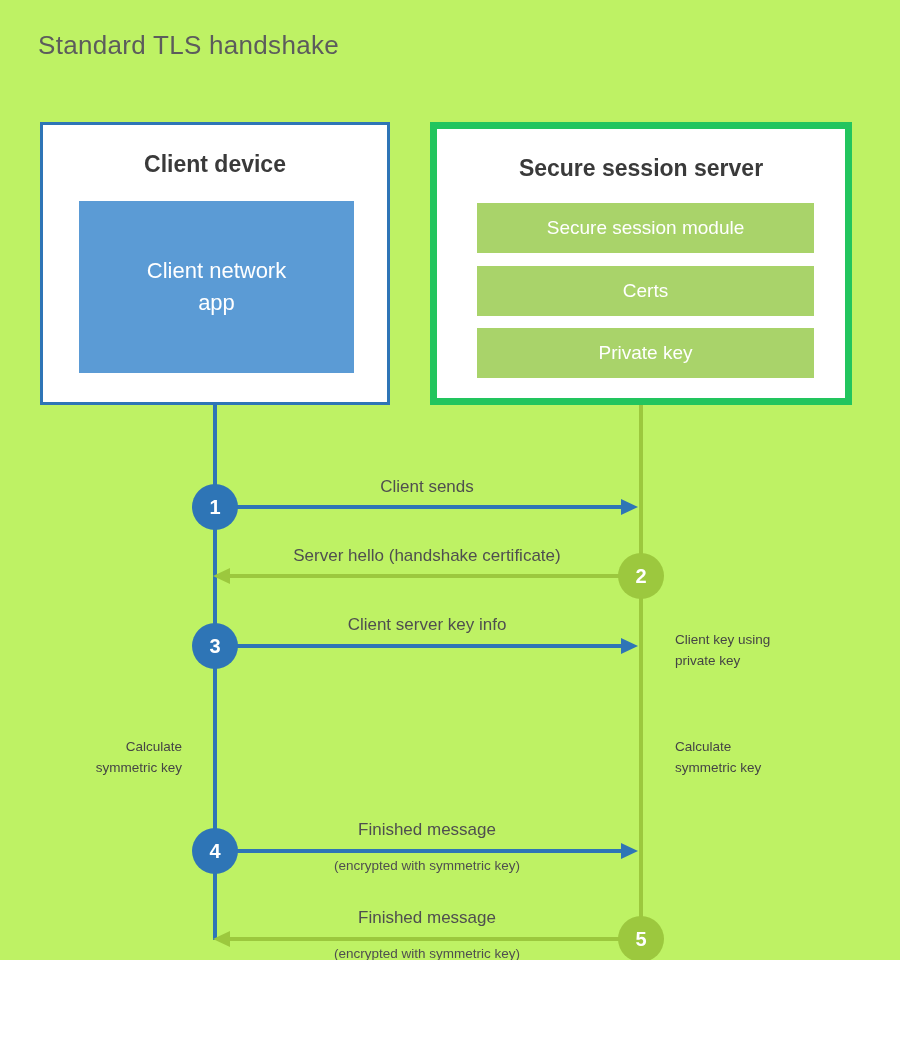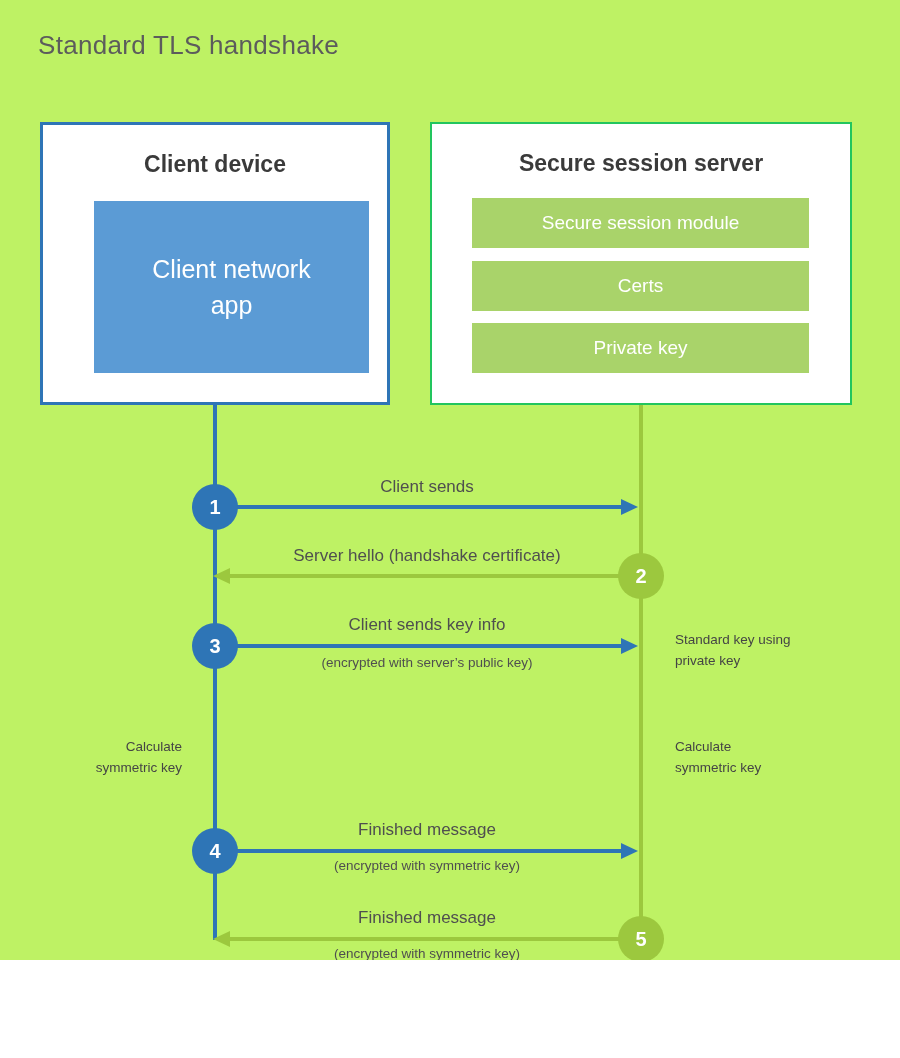--- a/index.html
+++ b/index.html
@@ -5,25 +5,25 @@
   * { margin:0; padding:0; box-sizing:border-box; }
   html,body { background:#fff; font-family:"Liberation Sans", sans-serif; }
   .canvas { position:relative; width:900px; height:960px; background:#bef264; overflow:hidden; }
 
   .title { position:absolute; left:38px; top:30px; font-size:26px; font-weight:400;
            color:#5c5c5c; letter-spacing:0.3px; }
 
   
   .actor-box { position:absolute; top:122px; height:283px; background:#fff; }
   .actor-box.client { left:40px;  width:350px; border:3px solid #2e75b6; }
-  .actor-box.server { left:430px; width:422px; border:2px solid #22c55e; }
+  .actor-box.server { left:430px; width:422px; border:7px solid #22c55e; }
   .actor-title { margin-top:26px; text-align:center; font-size:23px; font-weight:700; color:#3a3a3a; }
 
-  .client-app { position:absolute; left:51px; top:76px; width:275px; height:172px;
-                background:#5b9bd5; color:#fff; font-size:25px; line-height:1.45;
+  .client-app { position:absolute; left:36px; top:76px; width:275px; height:172px;
+                background:#5b9bd5; color:#fff; font-size:22px; line-height:1.45;
                 display:flex; align-items:center; justify-content:center; text-align:center;
                 white-space:pre-line; }
 
   .server-bar { position:absolute; left:40px; width:337px; height:50px; background:#a9d36a;
                 color:#fff; font-size:19px; display:flex; align-items:center; justify-content:center; }
   .bar1 { top:74px; } .bar2 { top:137px; } .bar3 { top:199px; }
 
   
   .lifeline { position:absolute; width:4px; }
   .lifeline.blue-line  { left:213px; top:405px; height:535px; background:#2e75b6; }
@@ -106,28 +106,27 @@
   </div>
   <div class="step-circle blue c1">1</div>
 
   <div class="msg-label lbl2">Server hello (handshake certificate)</div>
   <div class="arrow green left a2">
     <span class="shaft"></span>
     <span class="head"></span>
   </div>
   <div class="step-circle green c2">2</div>
 
-  <div class="msg-label lbl3">Client sends key info</div>
+  <div class="msg-label lbl3">Client server key info</div>
   <div class="arrow blue right a3">
     <span class="shaft"></span>
     <span class="head"></span>
   </div>
-  <div class="msg-sub sub3">(encrypted with server’s public key)</div>
   <div class="step-circle blue c3">3</div>
-  <div class="note note-decrypt">Standard key using
+  <div class="note note-decrypt">Client key using
 private key</div>
 
   <div class="note note-calc-client">Calculate
 symmetric key</div>
   <div class="note note-calc-server">Calculate
 symmetric key</div>
 
   <div class="msg-label lbl4">Finished message</div>
   <div class="arrow blue right a4">
     <span class="shaft"></span>

